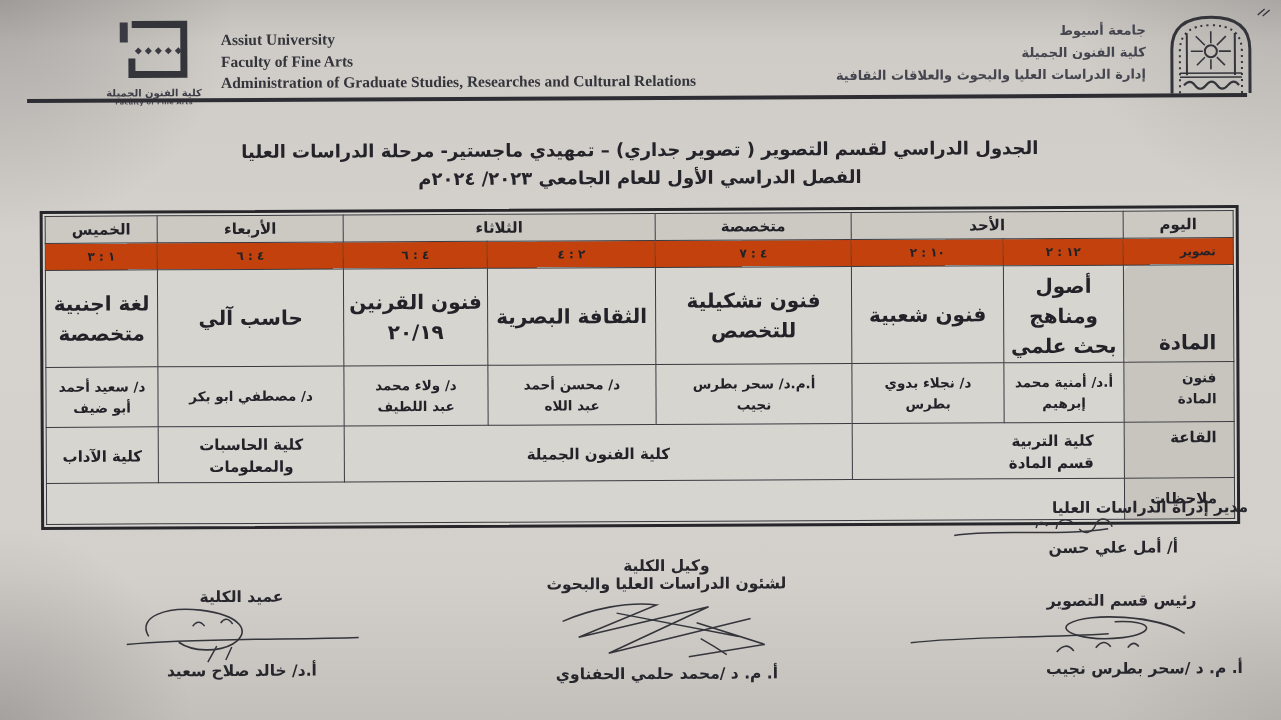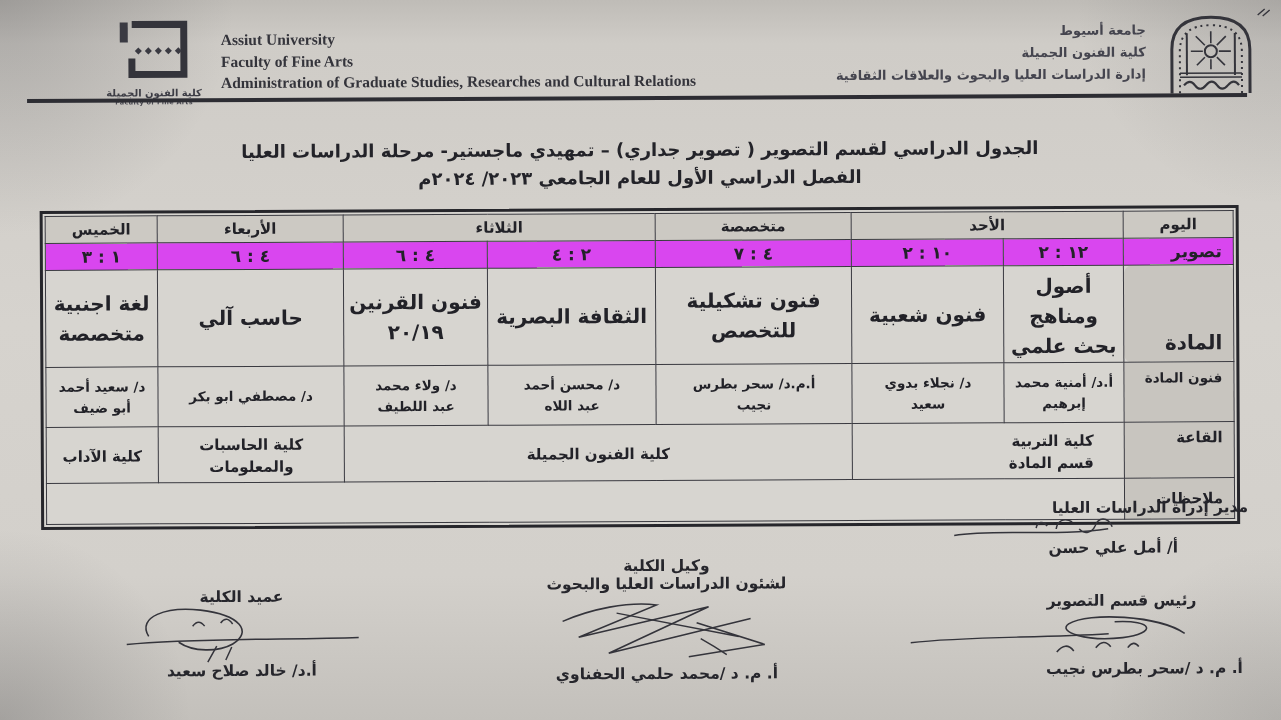--- a/index.html
+++ b/index.html
@@ -34,24 +34,24 @@
              direction:rtl;font-weight:bold;color:#232329;}
   .doc-title .l1{font-size:18px;}
   .doc-title .l2{font-size:18px;margin-top:7px;}
 
   
   .table-frame{position:absolute;left:40px;top:208px;border:3px solid #26262b;
                padding:2px;background:#d7d5d0;}
   table.sched{border-collapse:collapse;direction:rtl;table-layout:fixed;}
   table.sched td{border:1px solid #3a3a40;font-weight:bold;text-align:center;
                  vertical-align:middle;color:#222228;overflow:hidden;}
-  .lbl{background:#c8c5bf;text-align:right !important;padding:0 11px;font-size:15px;margin-left:28px;}
+  .lbl{background:#c8c5bf;text-align:right !important;padding:0 17px;font-size:15px;margin-left:28px;}
   .lbl-day{text-align:center !important;}
   .r-day td{height:24px;background:#ccc9c3;font-size:15px;}
-  .r-time td{height:24px;background:#d946ef;font-size:17px;}
+  .r-time td{height:24px;background:#c2410c;font-size:12px;}
   .r-subject td{height:80px;font-size:20px;line-height:1.5;}
   .r-prof td{height:54px;font-size:13.5px;line-height:1.55;}
   .r-room td{height:50px;font-size:15px;line-height:1.5;vertical-align:top;padding-top:4px;}
   .r-notes td{height:38px;}
   .va-top{vertical-align:top !important;padding-top:5px;}
   .va-bottom{vertical-align:bottom !important;padding-bottom:4px;border-radius:8px;}
   .room-right{text-align:right !important;padding-right:30px;}
 
   
   .sig{position:absolute;direction:rtl;font-weight:bold;color:#26262c;}
@@ -198,21 +198,21 @@
       </td>
     </tr>
     <tr class="r-prof">
       <td class="lbl va-top">فنون المادة</td>
       <td>
         <div>أ.د/ أمنية محمد</div>
         <div>إبرهيم</div>
       </td>
       <td>
         <div>د/ نجلاء بدوي</div>
-        <div>سعيد</div>
+        <div>بطرس</div>
       </td>
       <td>
         <div>أ.م.د/ سحر بطرس</div>
         <div>نجيب</div>
       </td>
       <td>
         <div>د/ محسن أحمد</div>
         <div>عبد اللاه</div>
       </td>
       <td>

